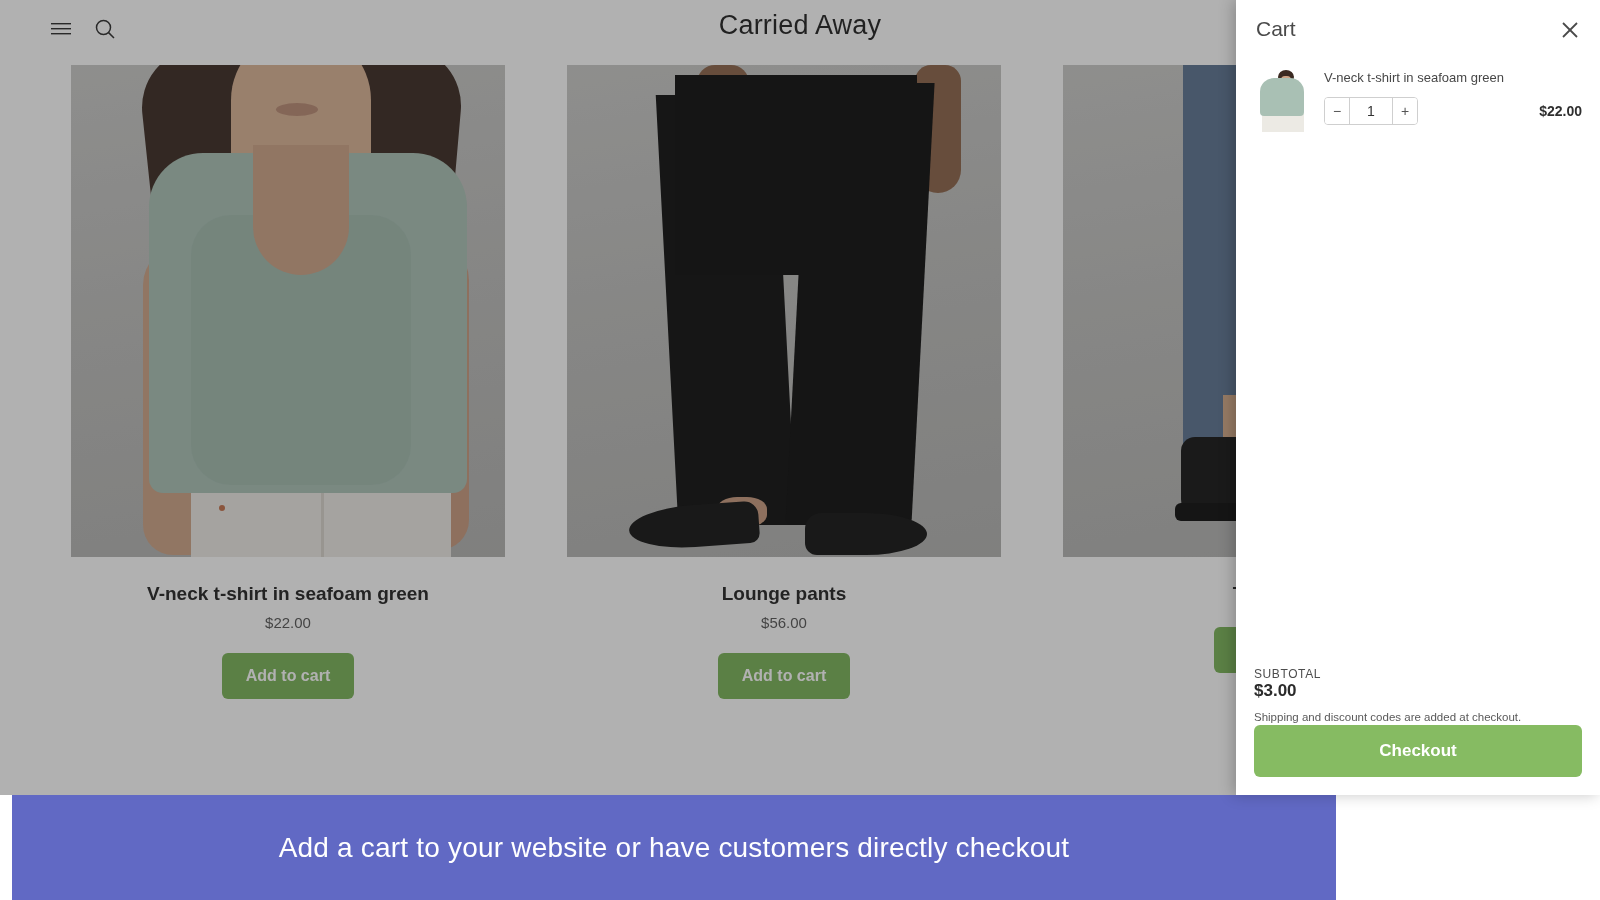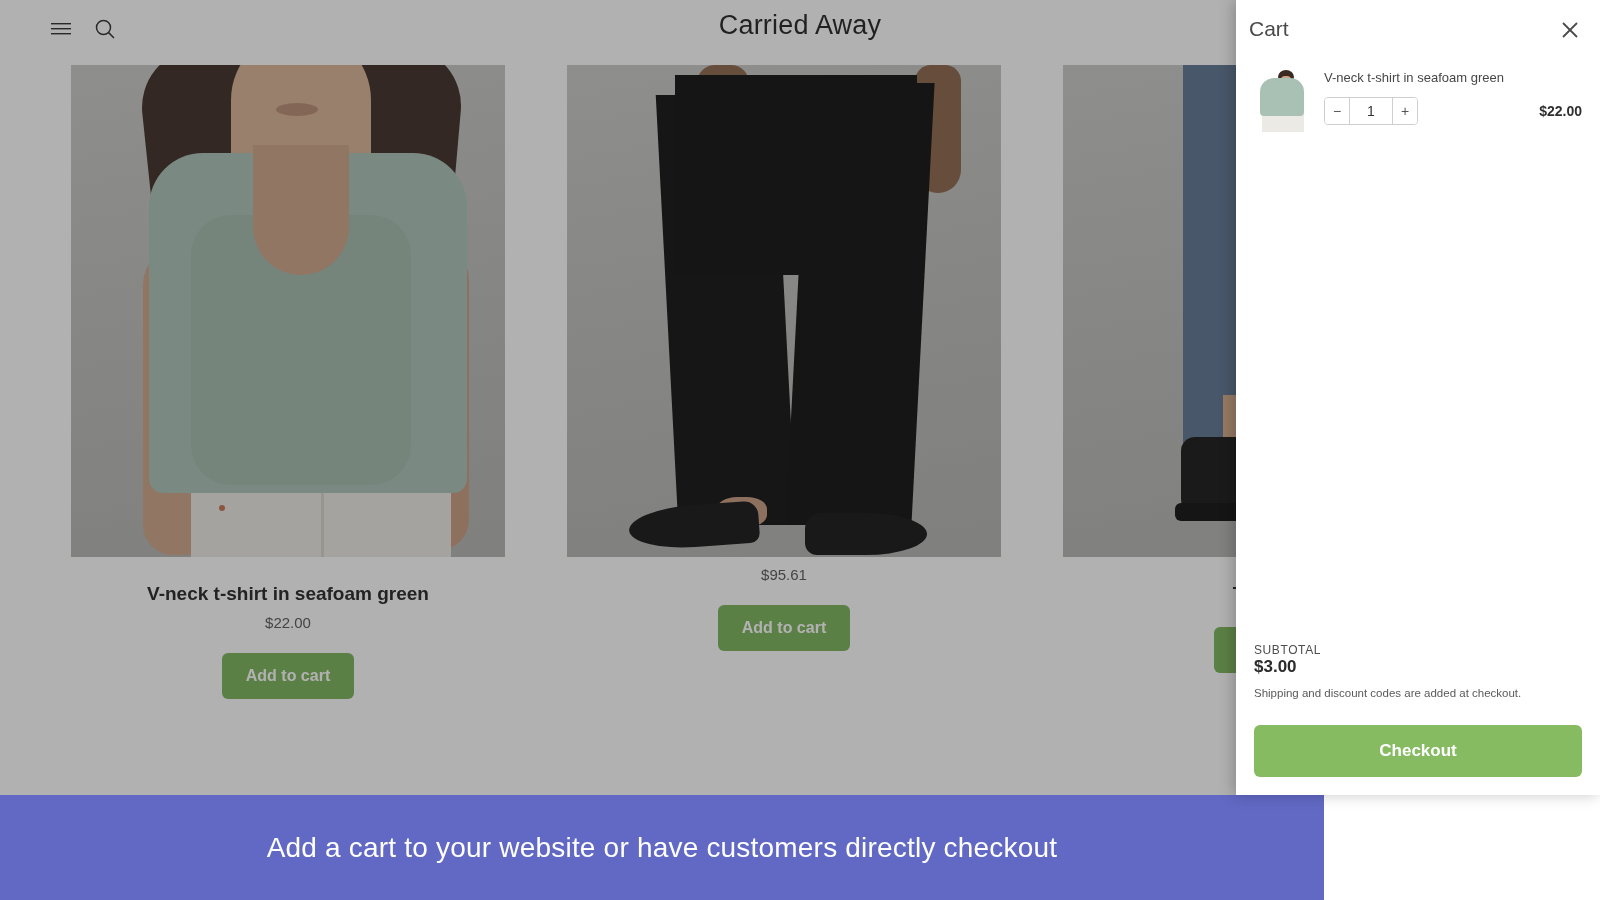--- a/index.html
+++ b/index.html
@@ -121,38 +121,38 @@
 
   
   .dim {
     position: absolute; left: 0; top: 0; width: 1600px; height: 795px;
     background: rgba(40,40,40,0.36);
     pointer-events: none;
   }
 
   
   .promo {
-    position: absolute; left: 0; top: 795px; width: 1324px; height: 105px;
+    position: absolute; left: 12px; top: 795px; width: 1324px; height: 105px;
     background: #6169c4;
     display: flex; align-items: center; justify-content: center;
   }
   .promo-text { color: #fff; font-size: 28px; font-weight: 400; letter-spacing: .2px; }
 
   
   .cart {
     position: absolute; right: 0; top: 0; width: 364px; height: 795px;
     background: #ffffff;
     box-shadow: -3px 0 14px rgba(0,0,0,.22);
     display: flex; flex-direction: column;
   }
   .cart-head {
     position: relative; height: 58px; flex: 0 0 58px;
     display: flex; align-items: center;
   }
-  .cart-title { margin-left: 13px; font-size: 21px; color: #4a4a4a; font-weight: 400; }
+  .cart-title { margin-left: 20px; font-size: 21px; color: #4a4a4a; font-weight: 400; }
   .cart-close {
     position: absolute; right: 14px; top: 14px;
     width: 32px; height: 32px; display: flex; align-items: center; justify-content: center;
     cursor: pointer;
   }
   .cart-items { flex: 1 1 auto; overflow-y: auto; padding: 6px 18px 0 18px; }
   .cart-row { display: flex; align-items: flex-start; gap: 14px; padding-top: 6px; }
   .ci-thumb {
     width: 56px; height: 62px; flex: 0 0 56px; position: relative; overflow: hidden;
     background: #ffffff;
@@ -183,21 +183,21 @@
     font-size: 14px; color: #333;
   }
   .ci-price { font-size: 14px; font-weight: bold; color: #2f2f2f; white-space: nowrap; padding-left: 8px;}
 
   .cart-foot { flex: 0 0 auto; padding: 0 18px 18px 18px; }
   .sub-row { display: flex; align-items: baseline; justify-content: space-between; padding: 6px 0 0; flex-direction: column; }
   .sub-label { font-size: 12px; color: #4d4d4d; letter-spacing: .6px; }
   .sub-val { font-size: 17px; color: #2b2b2b; font-weight: 700; }
   .sub-note { text-align: left; font-size: 11.5px; color: #5a5a5a; margin-top: 10px; }
   .checkout-btn {
-    display: block; width: 100%; margin-top: 26px;
+    display: block; width: 100%; margin-top: 2px;
     background: #86bb62; color: #fff; border: none; border-radius: 6px;
     padding: 16px 0; font-family: inherit; font-size: 17px; font-weight: bold;
     cursor: pointer;
   }
 </style>
 </head>
 <body>
 
 <div id="root">
 
@@ -255,21 +255,22 @@
             <div class="p2-hand-l"></div>
               <div class="p2-hand-r"></div>
             <div class="p2-pants-l"></div>
               <div class="p2-pants-r"></div>
             <div class="p2-pants-top"></div>
             <div class="p2-foot-l"></div>
             <div class="p2-shoe-l"></div>
               <div class="p2-shoe-r"></div>
           </div>
         </div>
-        <div class="product-price">$95.61</div>
+        <div class="product-title">Lounge pants</div>
+        <div class="product-price">$56.00</div>
         <button class="add-btn">Add to cart</button>
       </div>
 
       <div class="product">
         <div class="product-img">
           <div class="photo ph-bg-grey">
             <div class="p3-leg"></div>
             <div class="p3-skin"></div>
             <div class="p3-boot"></div>
               <div class="p3-boot-sole"></div>

